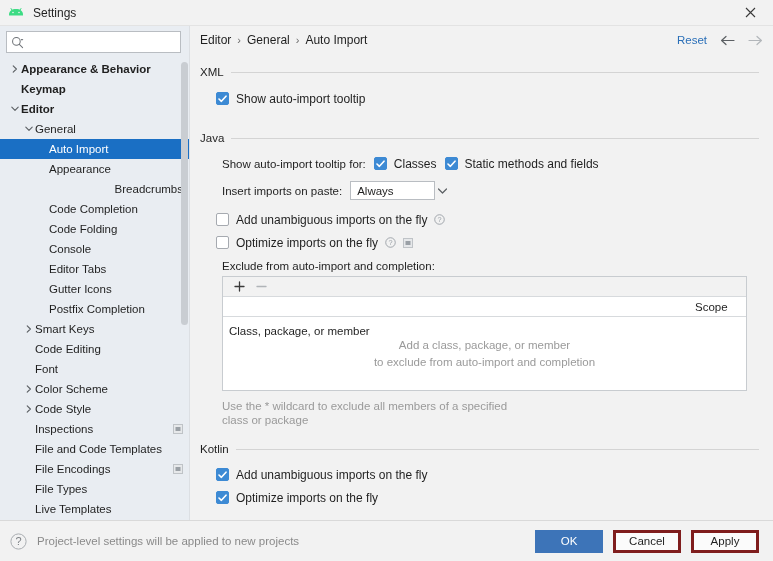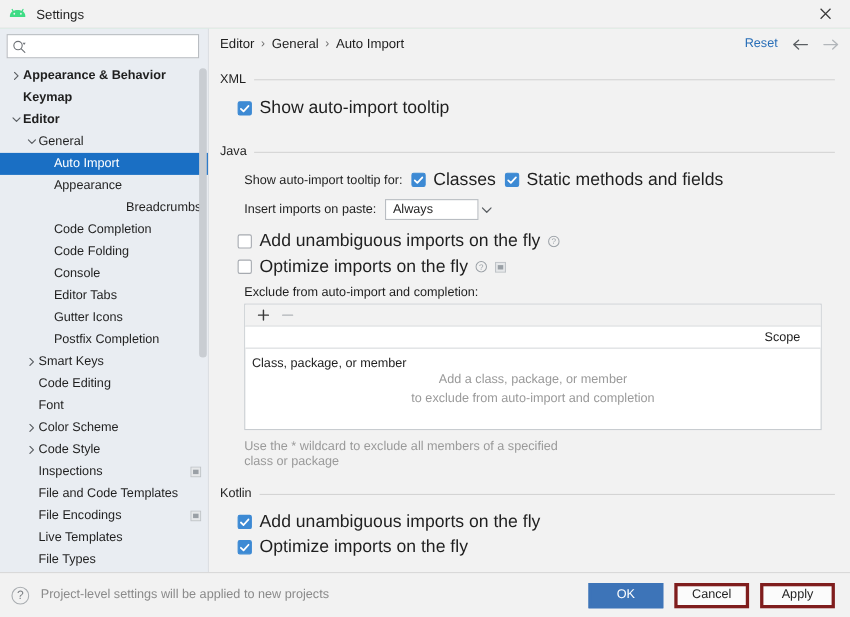--- a/index.html
+++ b/index.html
@@ -144,21 +144,21 @@
 
   .cb {
     width: 13px; height: 13px; flex: 0 0 13px;
     border-radius: 2px;
     display: inline-flex; align-items: center; justify-content: center;
     cursor: default;
   }
   .cb.on { background: #3d8ad4; border: 1px solid #3d8ad4; }
   .cb.off { background: #ffffff; border: 1px solid #a6aab0; }
   .cb svg { display: block; }
-  .cb-label { margin-left: 7px; font-size: 16px; color: #1f1f1f; white-space: nowrap; }
+  .cb-label { margin-left: 7px; font-size: 12px; color: #1f1f1f; white-space: nowrap; }
   .plain-label { font-size: 11.5px; color: #1f1f1f; white-space: nowrap; }
 
   .help-q { margin-left: 7px; display:flex; align-items:center; }
   .help-q svg { display:block; }
   .mini-badge { margin-left: 7px; display:flex; align-items:center; }
 
   
   .combo {
     height: 19px; width: 85px;
     background: #ffffff; border: 1px solid #b9bdc2;
@@ -384,25 +384,25 @@
               <span class="tree-label">File Encodings</span>
               <span class="tree-badge">
                 <svg width="10" height="10" viewBox="0 0 10 10">
                   <rect x="0.5" y="0.5" width="9" height="9" fill="#e6e8ea" stroke="#bfc3c7" stroke-width="1"></rect>
                   <rect x="2.5" y="3" width="5" height="4" fill="#9aa0a6"></rect>
                 </svg>
               </span>
             </div>
             <div class="tree-item" style="padding-left: 22px;">
               <span class="twisty"></span>
+              <span class="tree-label">File Types</span>
+            </div>
+            <div class="tree-item" style="padding-left: 22px;">
+              <span class="twisty"></span>
               <span class="tree-label">Live Templates</span>
-            </div>
-            <div class="tree-item" style="padding-left: 22px;">
-              <span class="twisty"></span>
-              <span class="tree-label">File Types</span>
             </div>
             <div class="tree-item" style="padding-left: 22px;">
               <span class="twisty"></span>
             </div>
           </div>
         <div id="sb-track">
           <div id="sb-thumb" style="top: 3px; height: 263px;"></div>
         </div>
       </div>
     </div>

